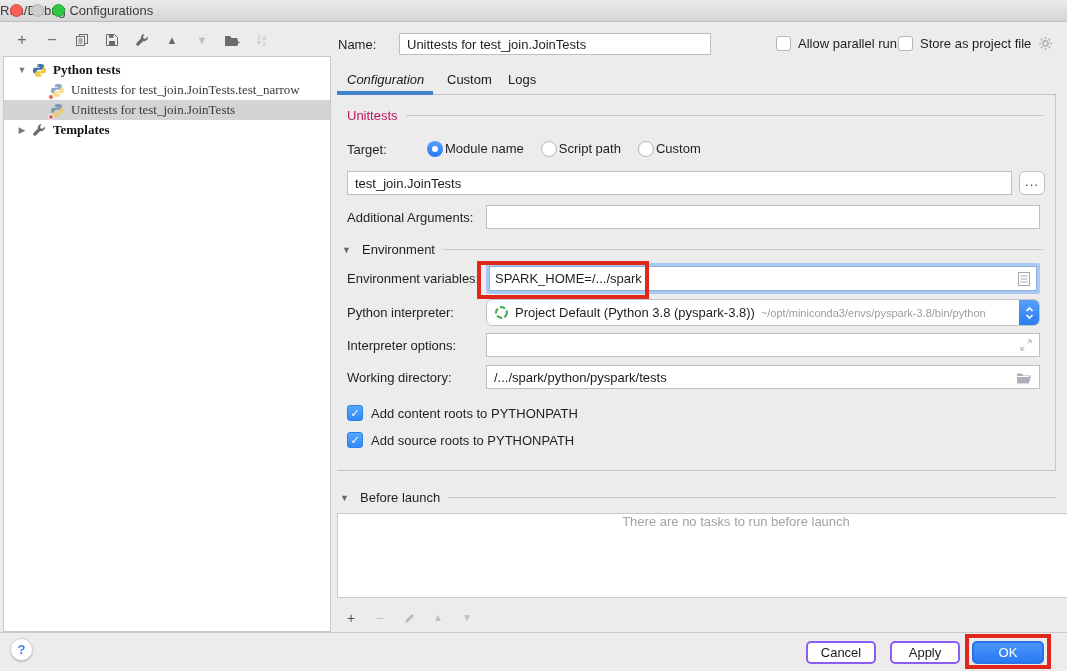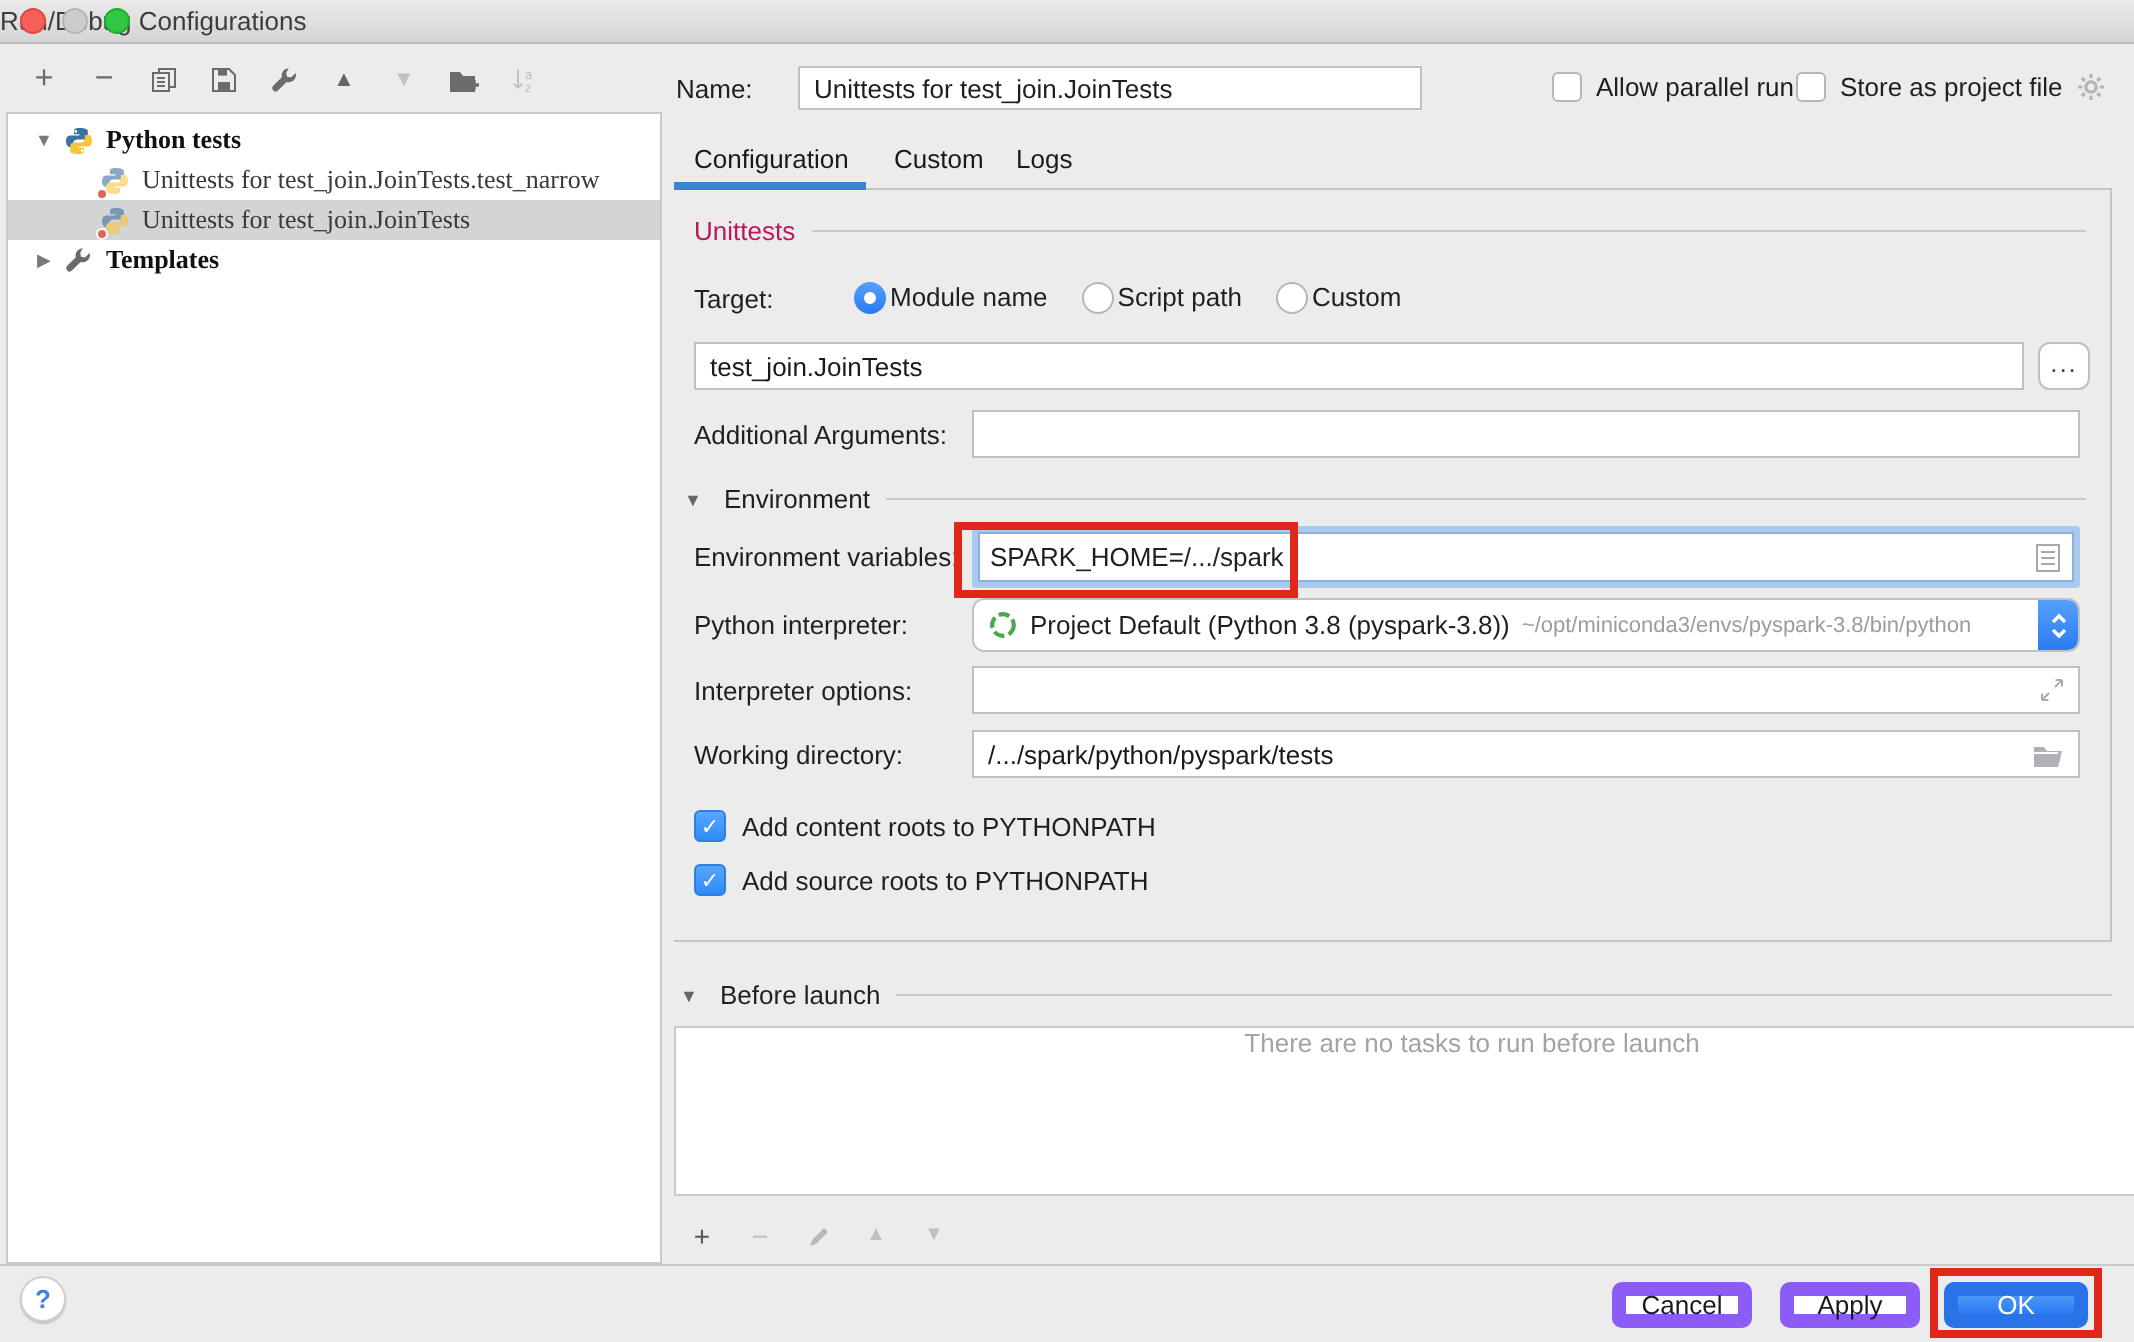--- a/index.html
+++ b/index.html
@@ -40,21 +40,21 @@
   
   .name-label { position:absolute; left:338px; top:37px; }
   .name-field { position:absolute; left:399px; top:33px; width:312px; height:22px;
     background:#fff; border:1px solid #bfbfbf; display:flex; align-items:center; padding:0 7px; }
   .hcb { position:absolute; display:flex; align-items:center; gap:7px; height:16px; }
   #allow-parallel { left:752px; top:35px;padding-left:24px; }
   #store-as { left:898px; top:35px; }
   .cb14 { width:15px; height:15px; flex:none; background:#fff; border:1px solid #b6b6b6; border-radius:3px; }
   
   .tab { position:absolute; top:72px; color:#1a1a1a; cursor:default; }
-  #tab-configuration { left:347px; }
+  #tab-configuration { left:347px;font-style:italic; }
   #tab-envfile { left:447px; }
   #tab-logs { left:508px; }
   .tabline { position:absolute; left:337px; top:94px; width:719px; height:1px; background:#c5c5c5; }
   .tabunderline { position:absolute; left:337px; top:91px; width:96px; height:4px; background:#4083c9; }
   
   #pane { position:absolute; left:337px; top:95px; width:719px; height:376px;
     border-right:1px solid #c5c5c5; border-bottom:1px solid #c5c5c5; }
   .sep-header { display:flex; align-items:center; gap:8px; }
   .sep-line { flex:1; height:1px; background:#c9c9c9; }
   .sec-tri { font-size:9px; color:#666; width:12px; }
@@ -104,21 +104,21 @@
     border:1px solid #c9c9c9; display:flex; align-items:flex-start; justify-content:center; color:#a3a3a3; }
   #bl-toolbar { position:absolute; left:343px; top:610px; display:flex; align-items:center; gap:13px; }
   #bl-toolbar .ti { font-size:14px; }
   .dark { color:#555; }
   #bottomline { position:absolute; left:0; top:632px; width:1067px; height:1px; background:#cacaca; }
   
   #help { position:absolute; left:10px; top:638px; width:23px; height:23px; border-radius:50%;
     background:#fff; border:1px solid #d0d0d0; box-shadow:0 1px 1px rgba(0,0,0,.18);
     color:#3f7fe8; font-weight:700; display:flex; align-items:center; justify-content:center; }
   .btn { position:absolute; top:641px; height:23px; border-radius:5px; background:#fff;
-    border:7px solid #8b5cf6; display:flex; align-items:center; justify-content:center; color:#1a1a1a; }
+    border:2px solid #8b5cf6; display:flex; align-items:center; justify-content:center; color:#1a1a1a; }
   #btn-cancel { left:806px; width:70px; }
   #btn-apply { left:890px; width:70px; }
   #btn-ok { left:972px; width:72px; background:linear-gradient(#4b97f8,#2a7af3);
     border-color:#2a72e8; color:#fff; }
   
   .ann { position:absolute; border:4px solid #e1261c; z-index:9; pointer-events:none; }
   #ann-env { left:477px; top:261px; width:172px; height:38px; }
   #ann-ok { left:965px; top:634px; width:86px; height:35px; }
 </style>
 </head>

